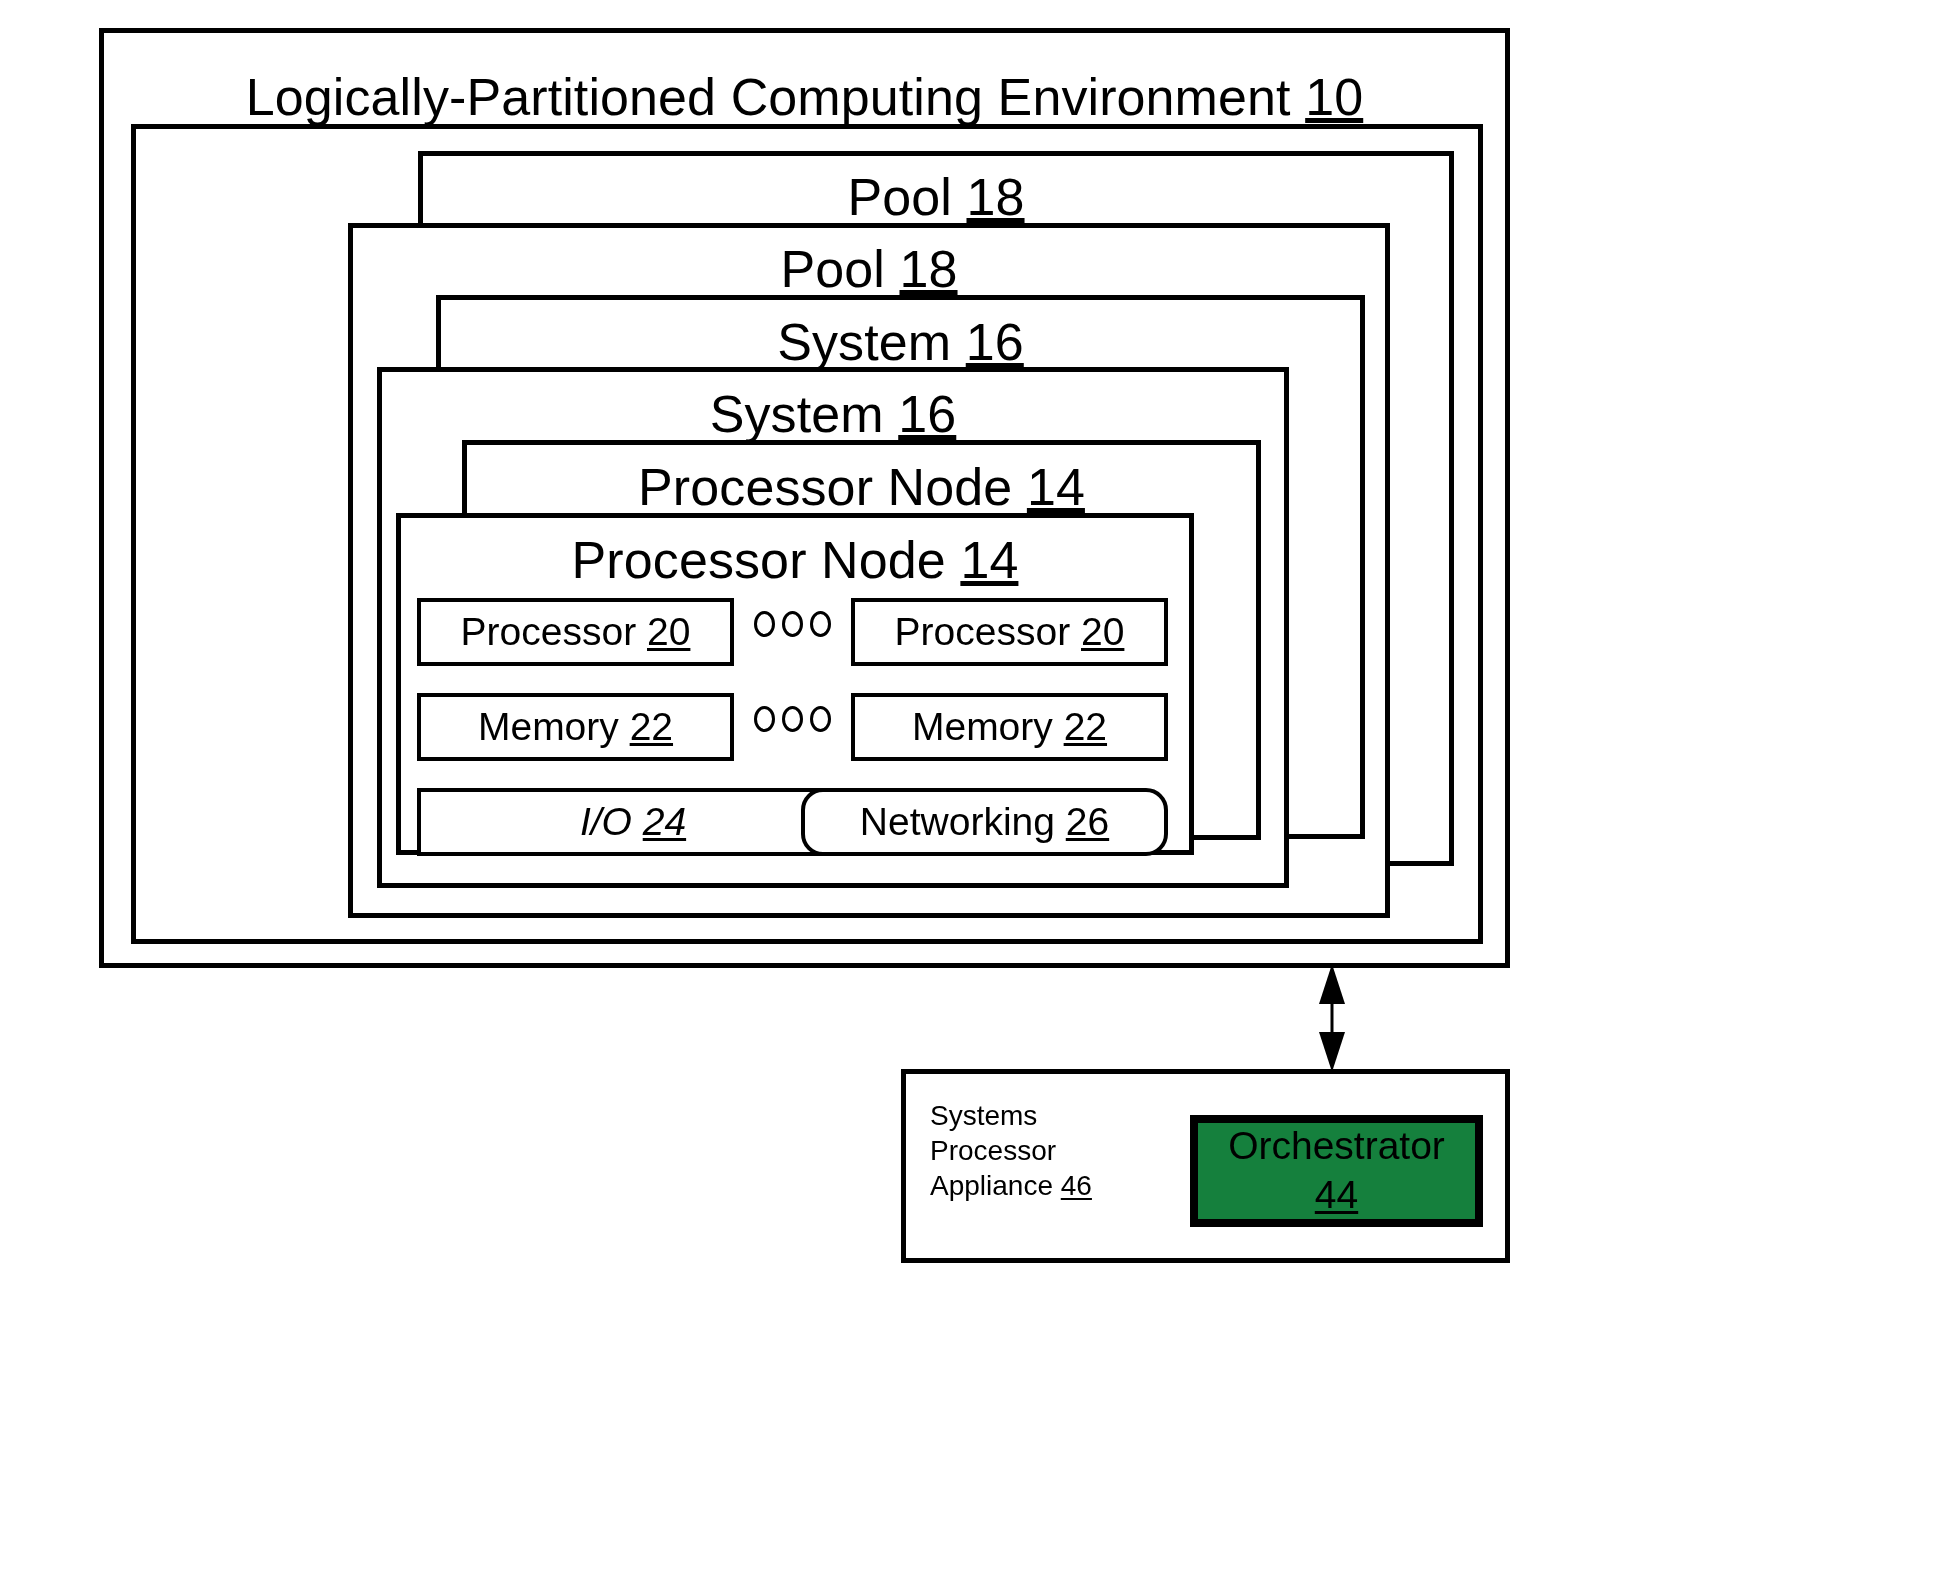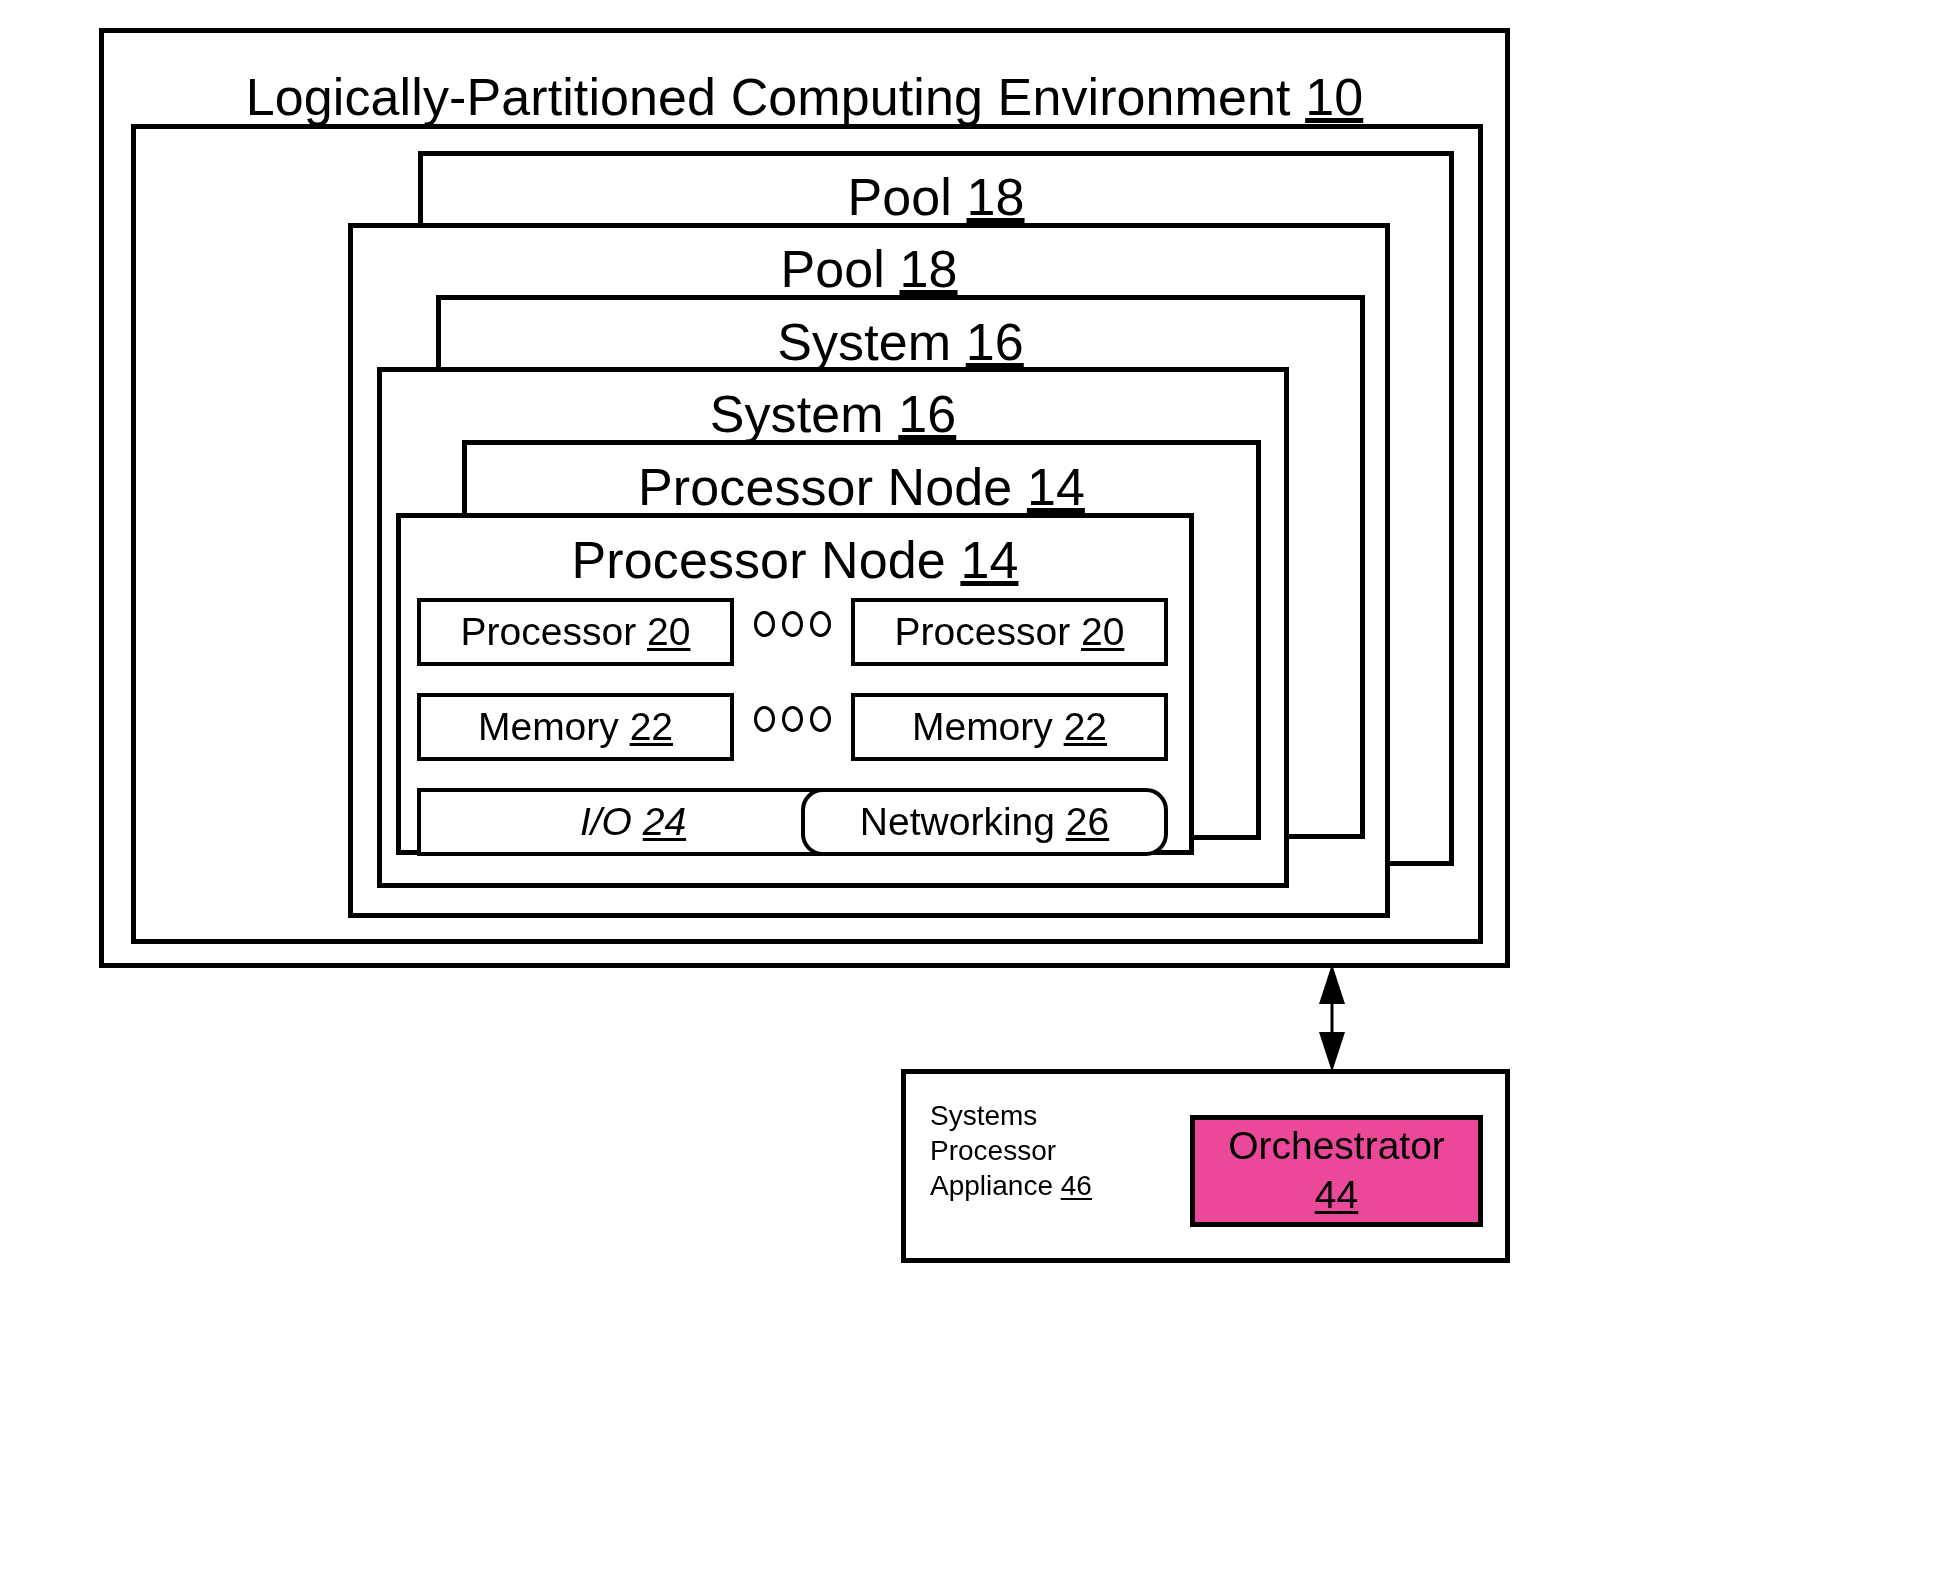--- a/index.html
+++ b/index.html
@@ -83,22 +83,22 @@
   }
   #appliance-label {
     position: absolute;
     font-size: 28px;
     line-height: 1.25;
     white-space: nowrap;
   }
   #orchestrator-box {
     position: absolute;
     box-sizing: border-box;
-    background: #ec4899;
-    border: 5px solid #000000;
+    background: #15803d;
+    border: 8px solid #000000;
     display: flex;
     flex-direction: column;
     align-items: center;
     justify-content: center;
     font-size: 39px;
     line-height: 1.25;
     white-space: nowrap;
   }
 
   

